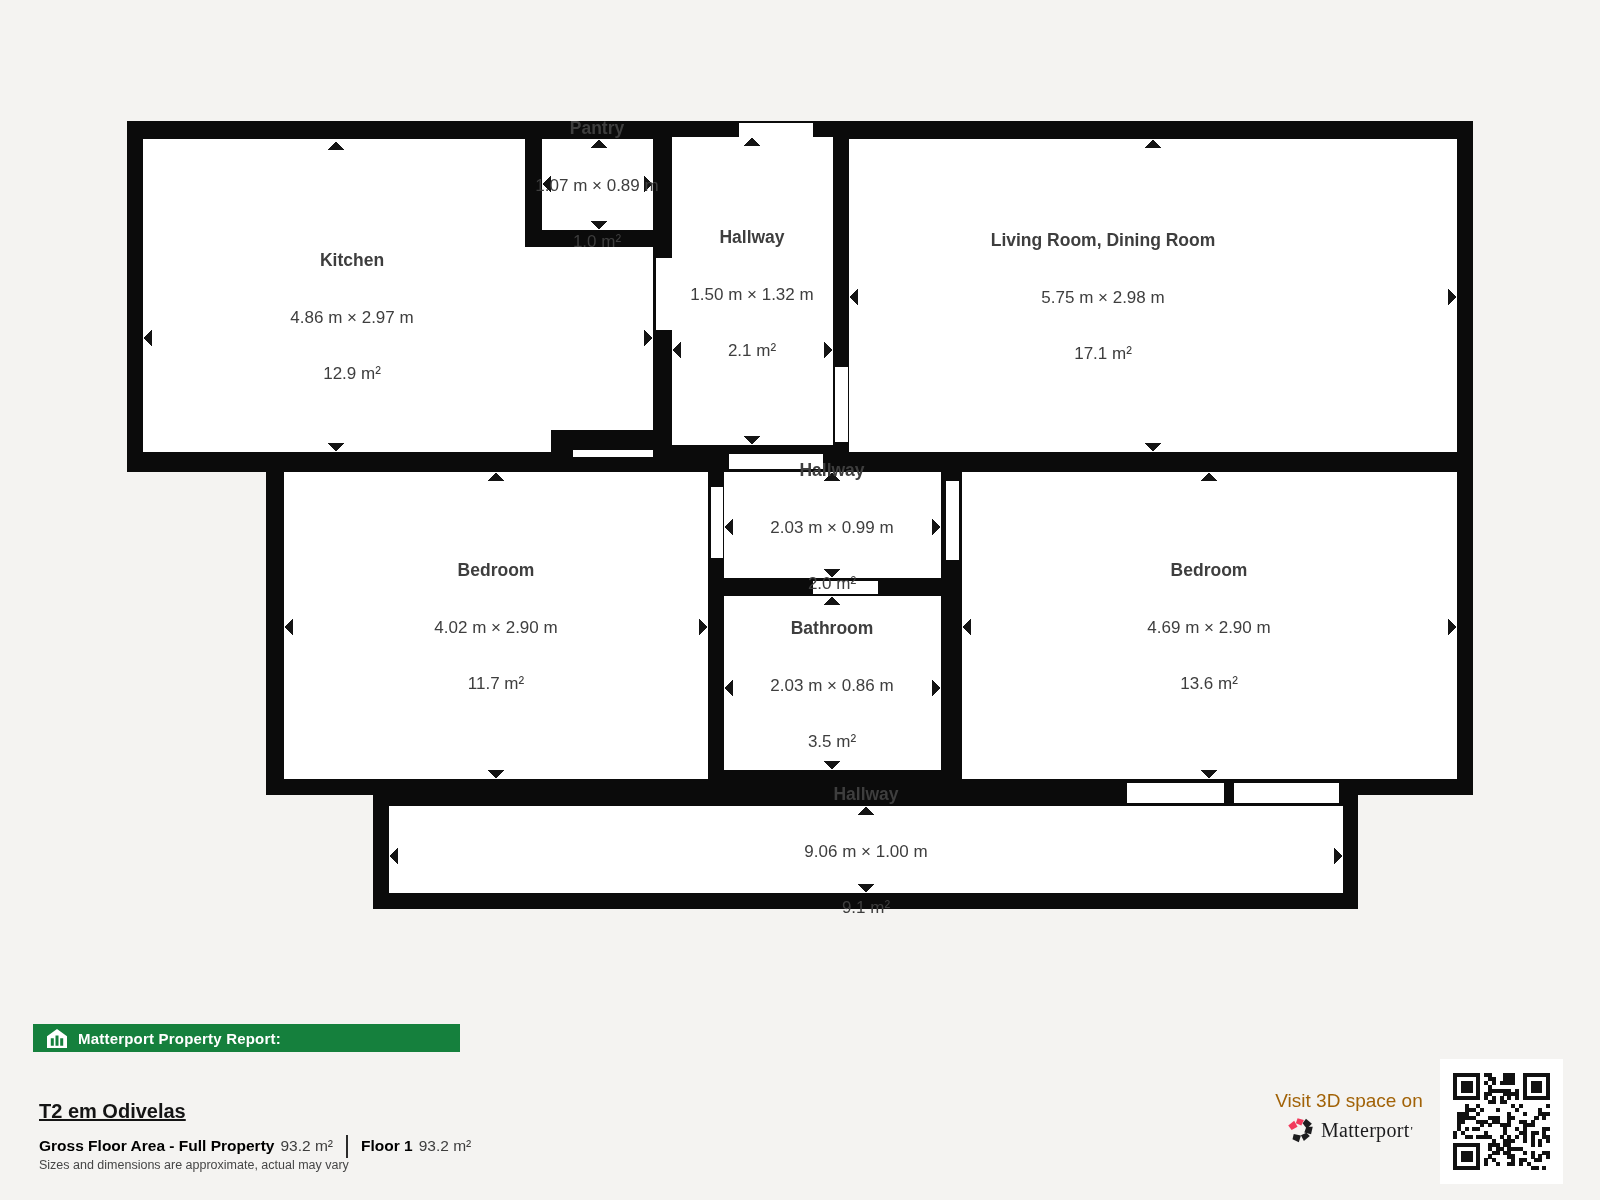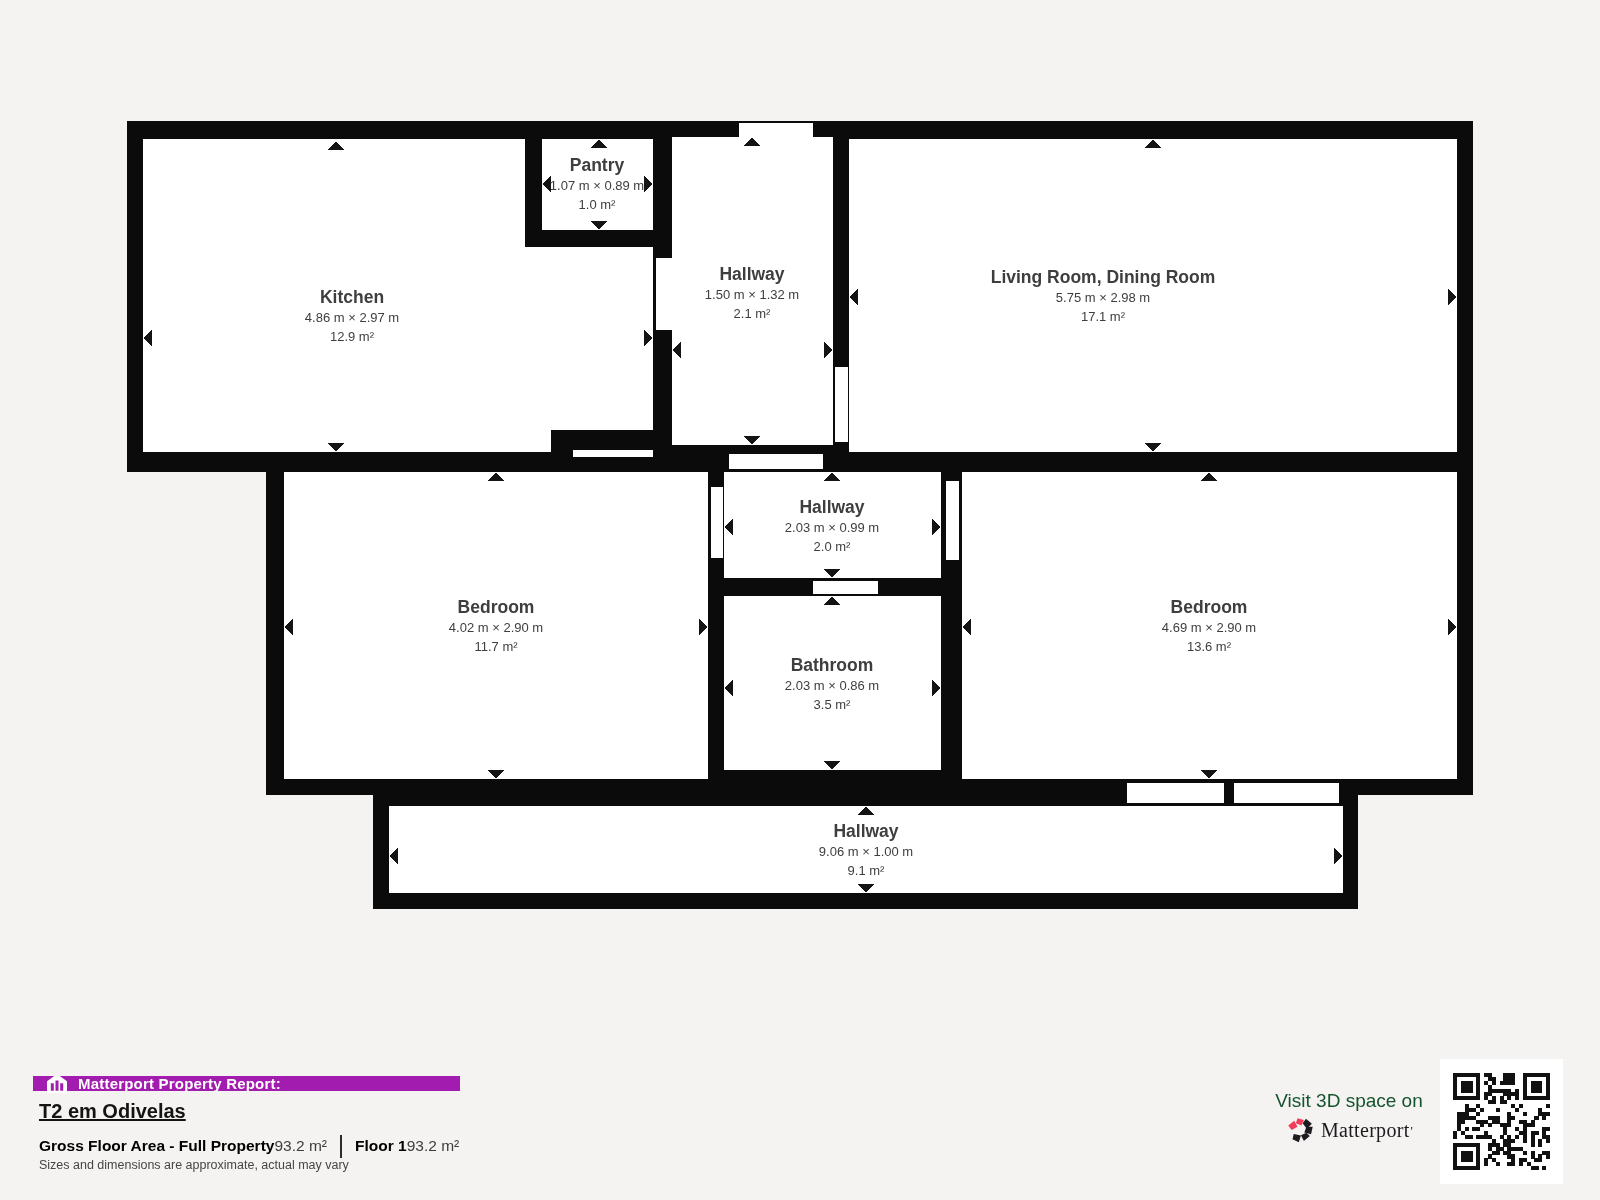--- a/index.html
+++ b/index.html
@@ -2,36 +2,36 @@
 <html><head>
 <meta charset="utf-8">
 <style>
   html,body{margin:0;padding:0;background:#f4f3f1;}
   .canvas{position:relative;width:1600px;height:1200px;background:#f4f3f1;overflow:hidden;
           font-family:"Liberation Sans", sans-serif;}
   .plan-svg{position:absolute;left:0;top:0;}
   .room-label{position:absolute;transform:translate(-50%,-50%);text-align:center;
               white-space:nowrap;color:#3e3e3e;}
   .room-name{font-size:17.5px;font-weight:bold;line-height:22px;}
-  .room-dims,.room-area{font-size:13px;line-height:19px;}
+  .room-dims,.room-area{font-size:17px;line-height:19px;margin-top:37px;}
   
-  .report-bar{position:absolute;left:33px;top:1076px;width:427px;height:15px;background:#a21caf;
+  .report-bar{position:absolute;left:33px;top:1024px;width:427px;height:28px;background:#15803d;
               display:flex;align-items:center;}
   .report-bar svg{margin-left:14px;}
   .report-bar span{color:#ffffff;font-size:15px;font-weight:bold;margin-left:11px;letter-spacing:.2px;}
   .prop-title{position:absolute;left:39px;top:1100px;font-size:20px;font-weight:bold;color:#141414;text-decoration:underline;}
   .gfa-line{position:absolute;left:39px;top:1134px;font-size:15.5px;color:#3d3d3d;height:24px;
             display:flex;align-items:center;}
   .gfa-line .b{font-weight:bold;color:#000000;}
-  .gfa-line .v{}
+  .gfa-line .v{margin-left:6px;}
   .gfa-divider{display:inline-block;width:2px;height:23px;background:#2b2b2b;margin:0 13px;}
   .disclaimer{position:absolute;left:39px;top:1158px;font-size:12.5px;color:#464646;}
   
   .visit{position:absolute;left:1349px;top:1101px;transform:translate(-50%,-50%);
-         font-size:19px;color:#14532d;}
+         font-size:19px;color:#a16207;}
   .brand-row{position:absolute;left:1287px;top:1115px;display:flex;align-items:center;}
   .wordmark{font-family:"Liberation Serif", serif;font-size:20px;color:#1c1c1e;margin-left:7px;
             letter-spacing:.3px;}
   .brand-tm{font-family:"Liberation Serif", serif;font-size:13px;color:#1c1c1e;
             vertical-align:14px;margin-left:1px;}
   .qr-card{position:absolute;left:1440px;top:1059px;width:123px;height:125px;background:#ffffff;}
   .qr-card svg{position:absolute;left:13px;top:14px;}
 </style>
 </head>
 <body>

